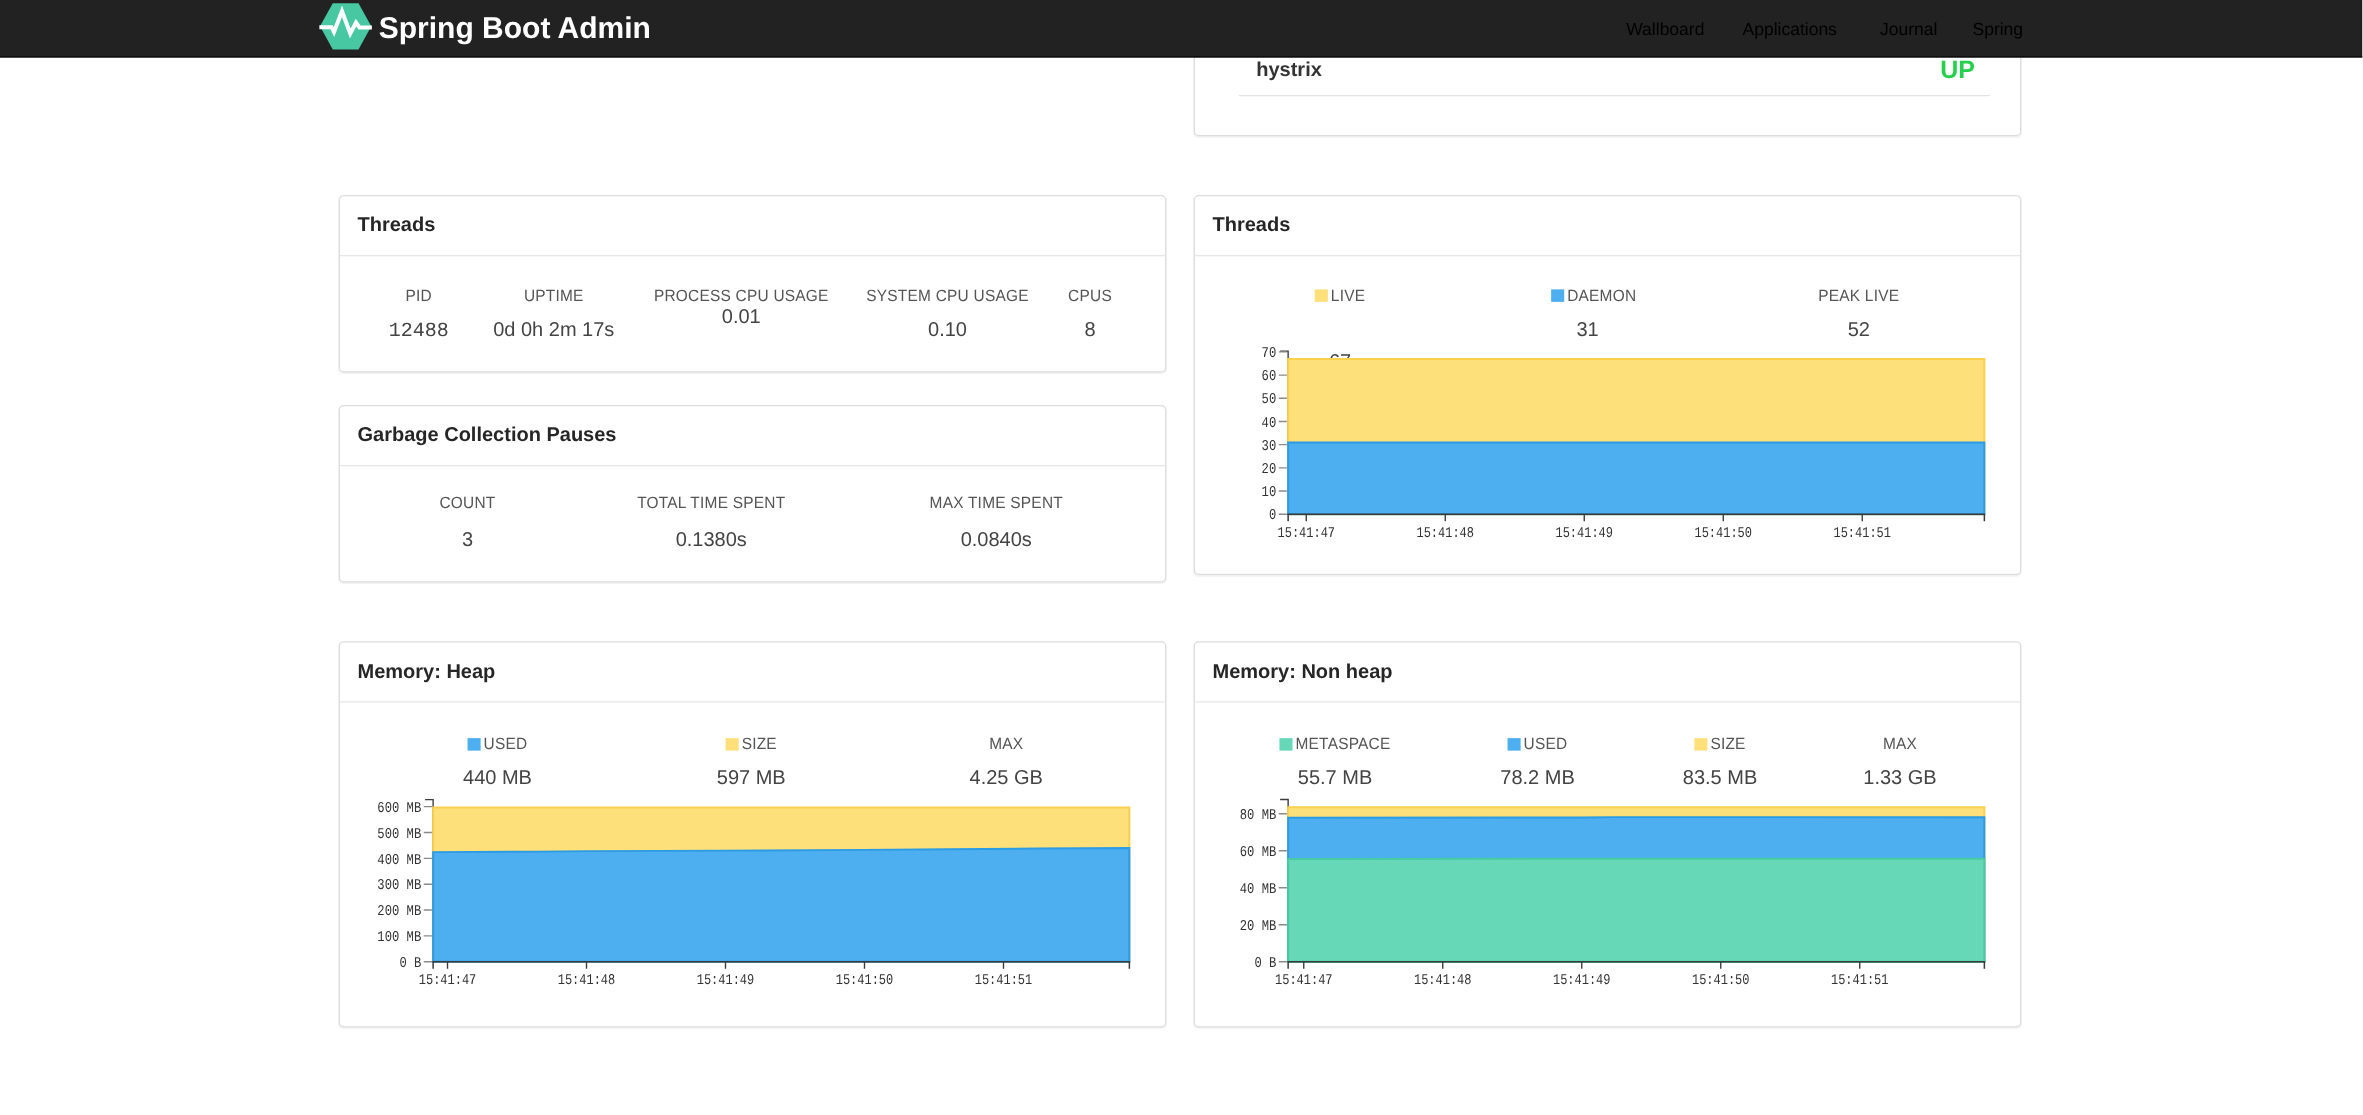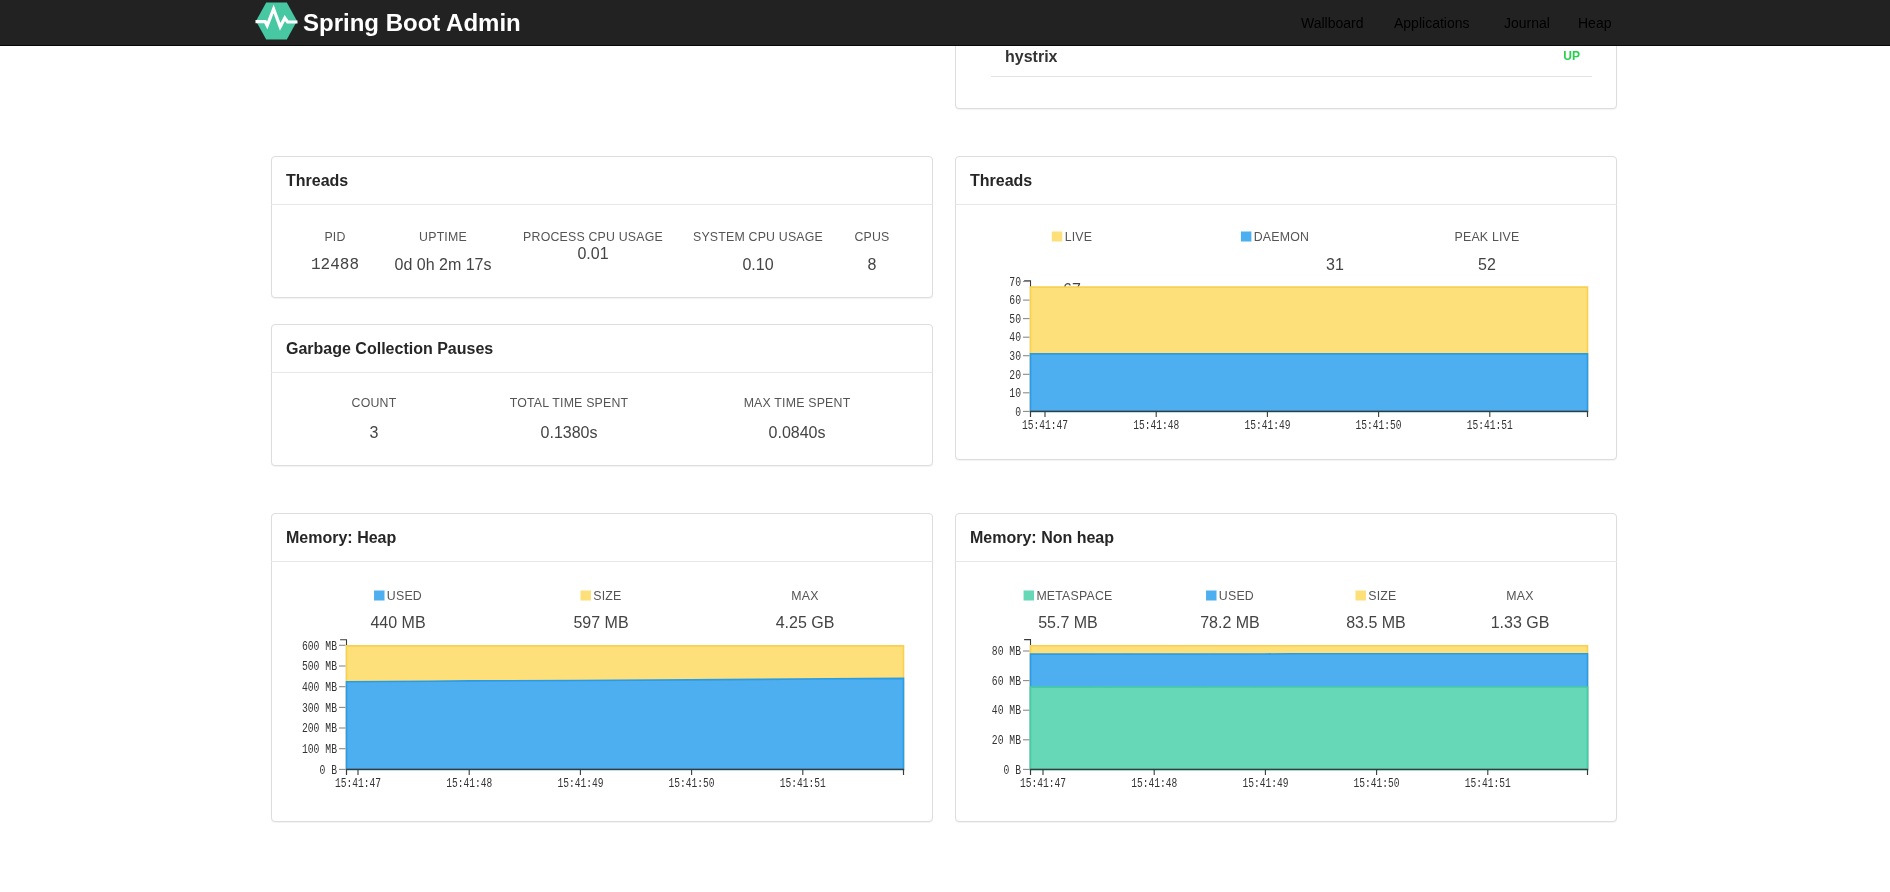--- a/index.html
+++ b/index.html
@@ -9,32 +9,32 @@
 .ptitle{position:absolute;left:15px;font-size:16px;font-weight:bold;color:#262626;white-space:nowrap;}
 .lab{position:absolute;transform:translate(-50%,-50%) scaleX(0.95);white-space:nowrap;font-size:13px;color:#555;letter-spacing:0.2px;}
 .val{position:absolute;transform:translate(-50%,-50%);white-space:nowrap;font-size:16px;color:#444;}
 .leg{position:absolute;transform:translate(-50%,-50%) scaleX(0.95);white-space:nowrap;font-size:13px;color:#555;letter-spacing:0.2px;}
 .leg .sw{display:inline-block;width:10.5px;height:10px;margin-right:3px;vertical-align:-1px;}
 .navlink{position:absolute;top:0;height:47px;line-height:47px;font-size:14px;color:#000000;white-space:nowrap;}
 </style></head>
 <body>
 <div class="panel" style="left:955px;top:-40px;width:662px;height:149px;"></div>
 <div class="abs" style="left:1005px;top:47px;width:400px;height:20px;line-height:20px;font-size:16px;font-weight:bold;color:#333;">hystrix</div>
-<div class="abs" style="left:1480px;top:49px;width:100px;height:15px;line-height:15px;font-size:12px;font-weight:bold;color:#24d04c;text-align:right;">UP</div>
+<div class="abs" style="left:1480px;top:49px;width:100px;height:15px;line-height:15px;font-size:20px;font-weight:bold;color:#24d04c;text-align:right;">UP</div>
 <div class="abs" style="left:991px;top:76px;width:601px;height:1px;background:#e4e4e4;"></div>
 <div class="abs" style="left:0;top:0;width:1890px;height:46px;background:#222;border-bottom:1px solid #090909;"></div>
 <svg class="abs" style="left:255px;top:2px;" width="43" height="39" viewBox="0 0 43 39">
 <polygon points="11.2,0.5 31.8,0.5 42,19 31.8,37.5 11.2,37.5 1,19" fill="#47c7a2"></polygon>
 <polyline points="0.5,19.7 10.2,19.7 12.2,23.6 18.6,7 25.2,24.8 29.8,16 32.6,20 42.5,20" fill="none" stroke="#fff" stroke-width="3.2" stroke-linejoin="miter" stroke-linecap="butt"></polyline>
 </svg>
 <div class="abs" style="left:303px;top:0;height:47px;line-height:46px;font-size:24px;font-weight:bold;color:#fff;white-space:nowrap;">Spring Boot Admin</div>
 <div class="navlink" style="left:1301px;">Wallboard</div>
 <div class="navlink" style="left:1394px;">Applications</div>
 <div class="navlink" style="left:1504px;">Journal</div>
-<div class="navlink" style="left:1578px;">Heap</div>
+<div class="navlink" style="left:1578px;">Spring</div>
 <div class="panel" style="left:271px;top:156px;width:662px;height:142px;"></div>
 <div class="phead" style="left:271px;top:156px;width:662px;height:49px;position:absolute;border-bottom:1px solid #e7e7e7;"></div>
 <div class="ptitle" style="left:286px;top:156px;height:49px;line-height:49px;">Threads</div>
 <div class="lab" style="left:335px;top:236px;">PID</div>
 <div class="val" style="left:335px;top:264.5px;font-family:Liberation Mono, monospace;">12488</div>
 <div class="lab" style="left:443px;top:236px;">UPTIME</div>
 <div class="val" style="left:443px;top:264.5px;">0d 0h 2m 17s</div>
 <div class="lab" style="left:593px;top:236px;">PROCESS CPU USAGE</div>
 <div class="val" style="left:593px;top:254px;">0.01</div>
 <div class="lab" style="left:758px;top:236px;">SYSTEM CPU USAGE</div>
@@ -49,21 +49,21 @@
 <div class="lab" style="left:569px;top:402px;">TOTAL TIME SPENT</div>
 <div class="val" style="left:569px;top:433px;">0.1380s</div>
 <div class="lab" style="left:797px;top:402px;">MAX TIME SPENT</div>
 <div class="val" style="left:797px;top:433px;">0.0840s</div>
 <div class="panel" style="left:955px;top:156px;width:662px;height:304px;"></div>
 <div class="phead" style="left:955px;top:156px;width:662px;height:49px;position:absolute;border-bottom:1px solid #e7e7e7;"></div>
 <div class="ptitle" style="left:970px;top:156px;height:49px;line-height:49px;">Threads</div>
 <div class="leg" style="left:1072px;top:236px;"><span class="sw" style="background:#fde07a;"></span>LIVE</div>
 <div class="val" style="left:1072px;top:264.5px;margin-top:25px;">67</div>
 <div class="leg" style="left:1275px;top:236px;"><span class="sw" style="background:#4daef0;"></span>DAEMON</div>
-<div class="val" style="left:1335px;top:264.5px;">31</div>
+<div class="val" style="left:1270px;top:264.5px;">31</div>
 <div class="leg" style="left:1487px;top:236px;">PEAK LIVE</div>
 <div class="val" style="left:1487px;top:264.5px;">52</div>
 <div class="panel" style="left:271px;top:513px;width:662px;height:309px;"></div>
 <div class="phead" style="left:271px;top:513px;width:662px;height:49px;position:absolute;border-bottom:1px solid #e7e7e7;"></div>
 <div class="ptitle" style="left:286px;top:513px;height:49px;line-height:49px;">Memory: Heap</div>
 <div class="leg" style="left:398px;top:595px;"><span class="sw" style="background:#4daef0;"></span>USED</div>
 <div class="val" style="left:398px;top:622.5px;">440 MB</div>
 <div class="leg" style="left:601px;top:595px;"><span class="sw" style="background:#fde07a;"></span>SIZE</div>
 <div class="val" style="left:601px;top:622.5px;">597 MB</div>
 <div class="leg" style="left:805px;top:595px;">MAX</div>

